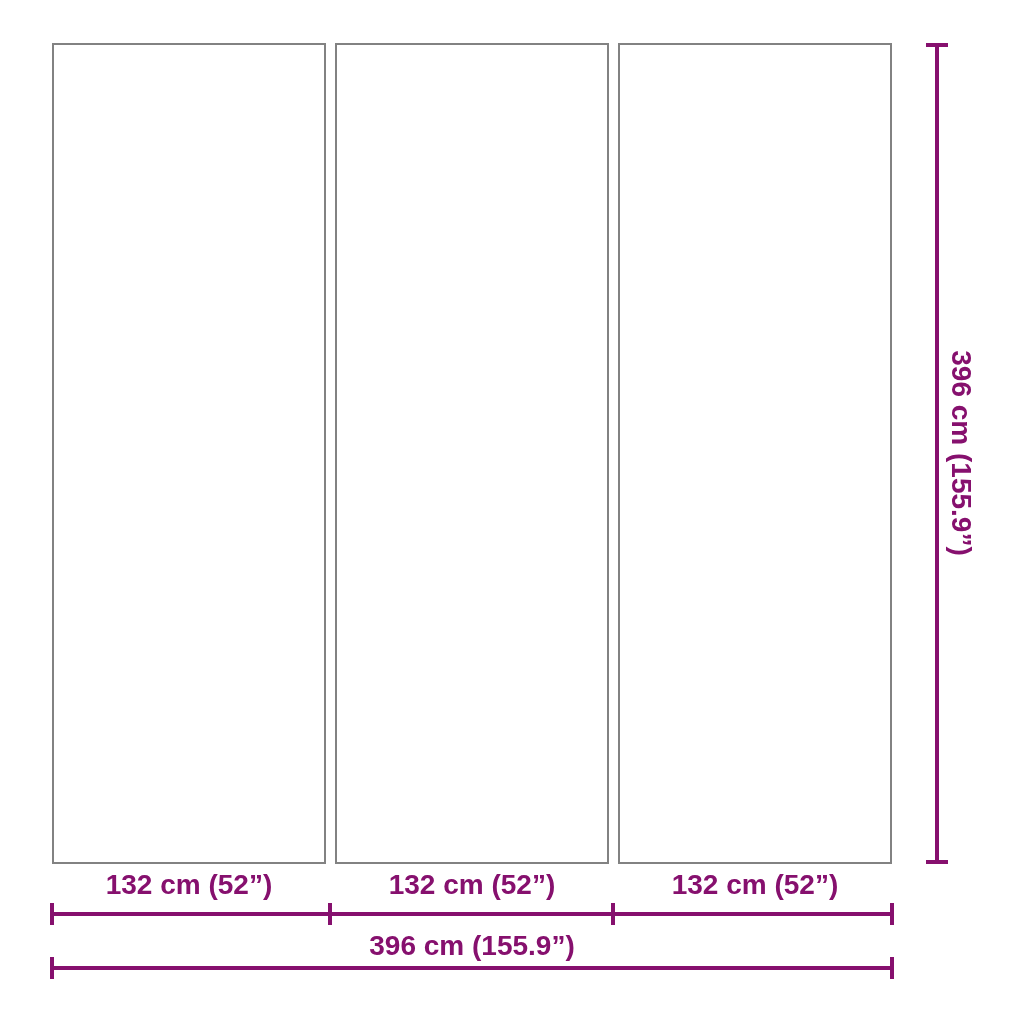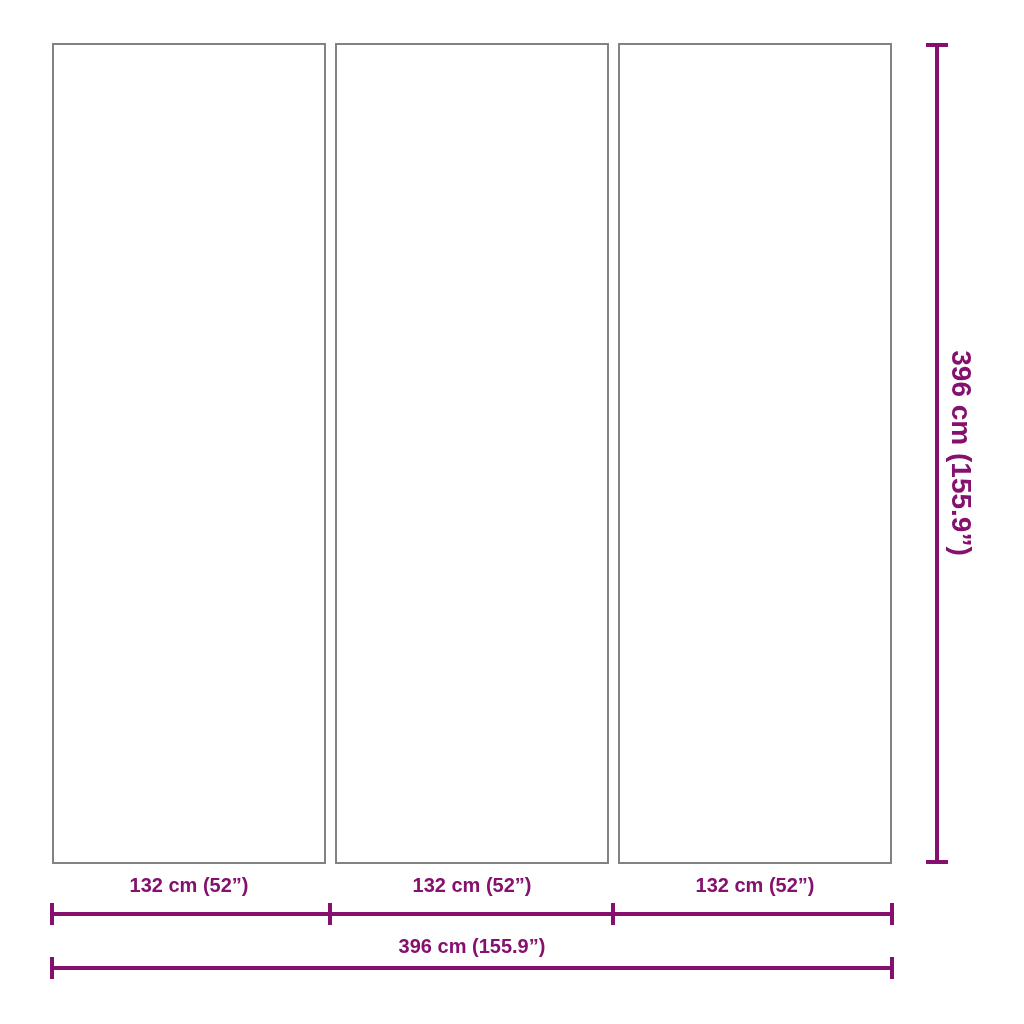--- a/index.html
+++ b/index.html
@@ -23,21 +23,21 @@
     background: #ffffff;
     border: 2px solid var(--panel-border);
   }
   .panel-1 { left: 52px;  width: 274px; }
   .panel-2 { left: 335px; width: 274px; }
   .panel-3 { left: 618px; width: 274px; }
 
   .dim-label {
     position: absolute;
     color: var(--accent);
-    font-size: 20px;
+    font-size: 28px;
     font-weight: bold;
     line-height: 30px;
     white-space: nowrap;
     text-align: left;
     transform: translateX(-50%);
   }
   .panel-label { top: 870px; }
   .panel-label-1 { left: 189px; }
   .panel-label-2 { left: 472px; }
   .panel-label-3 { left: 755px; }

